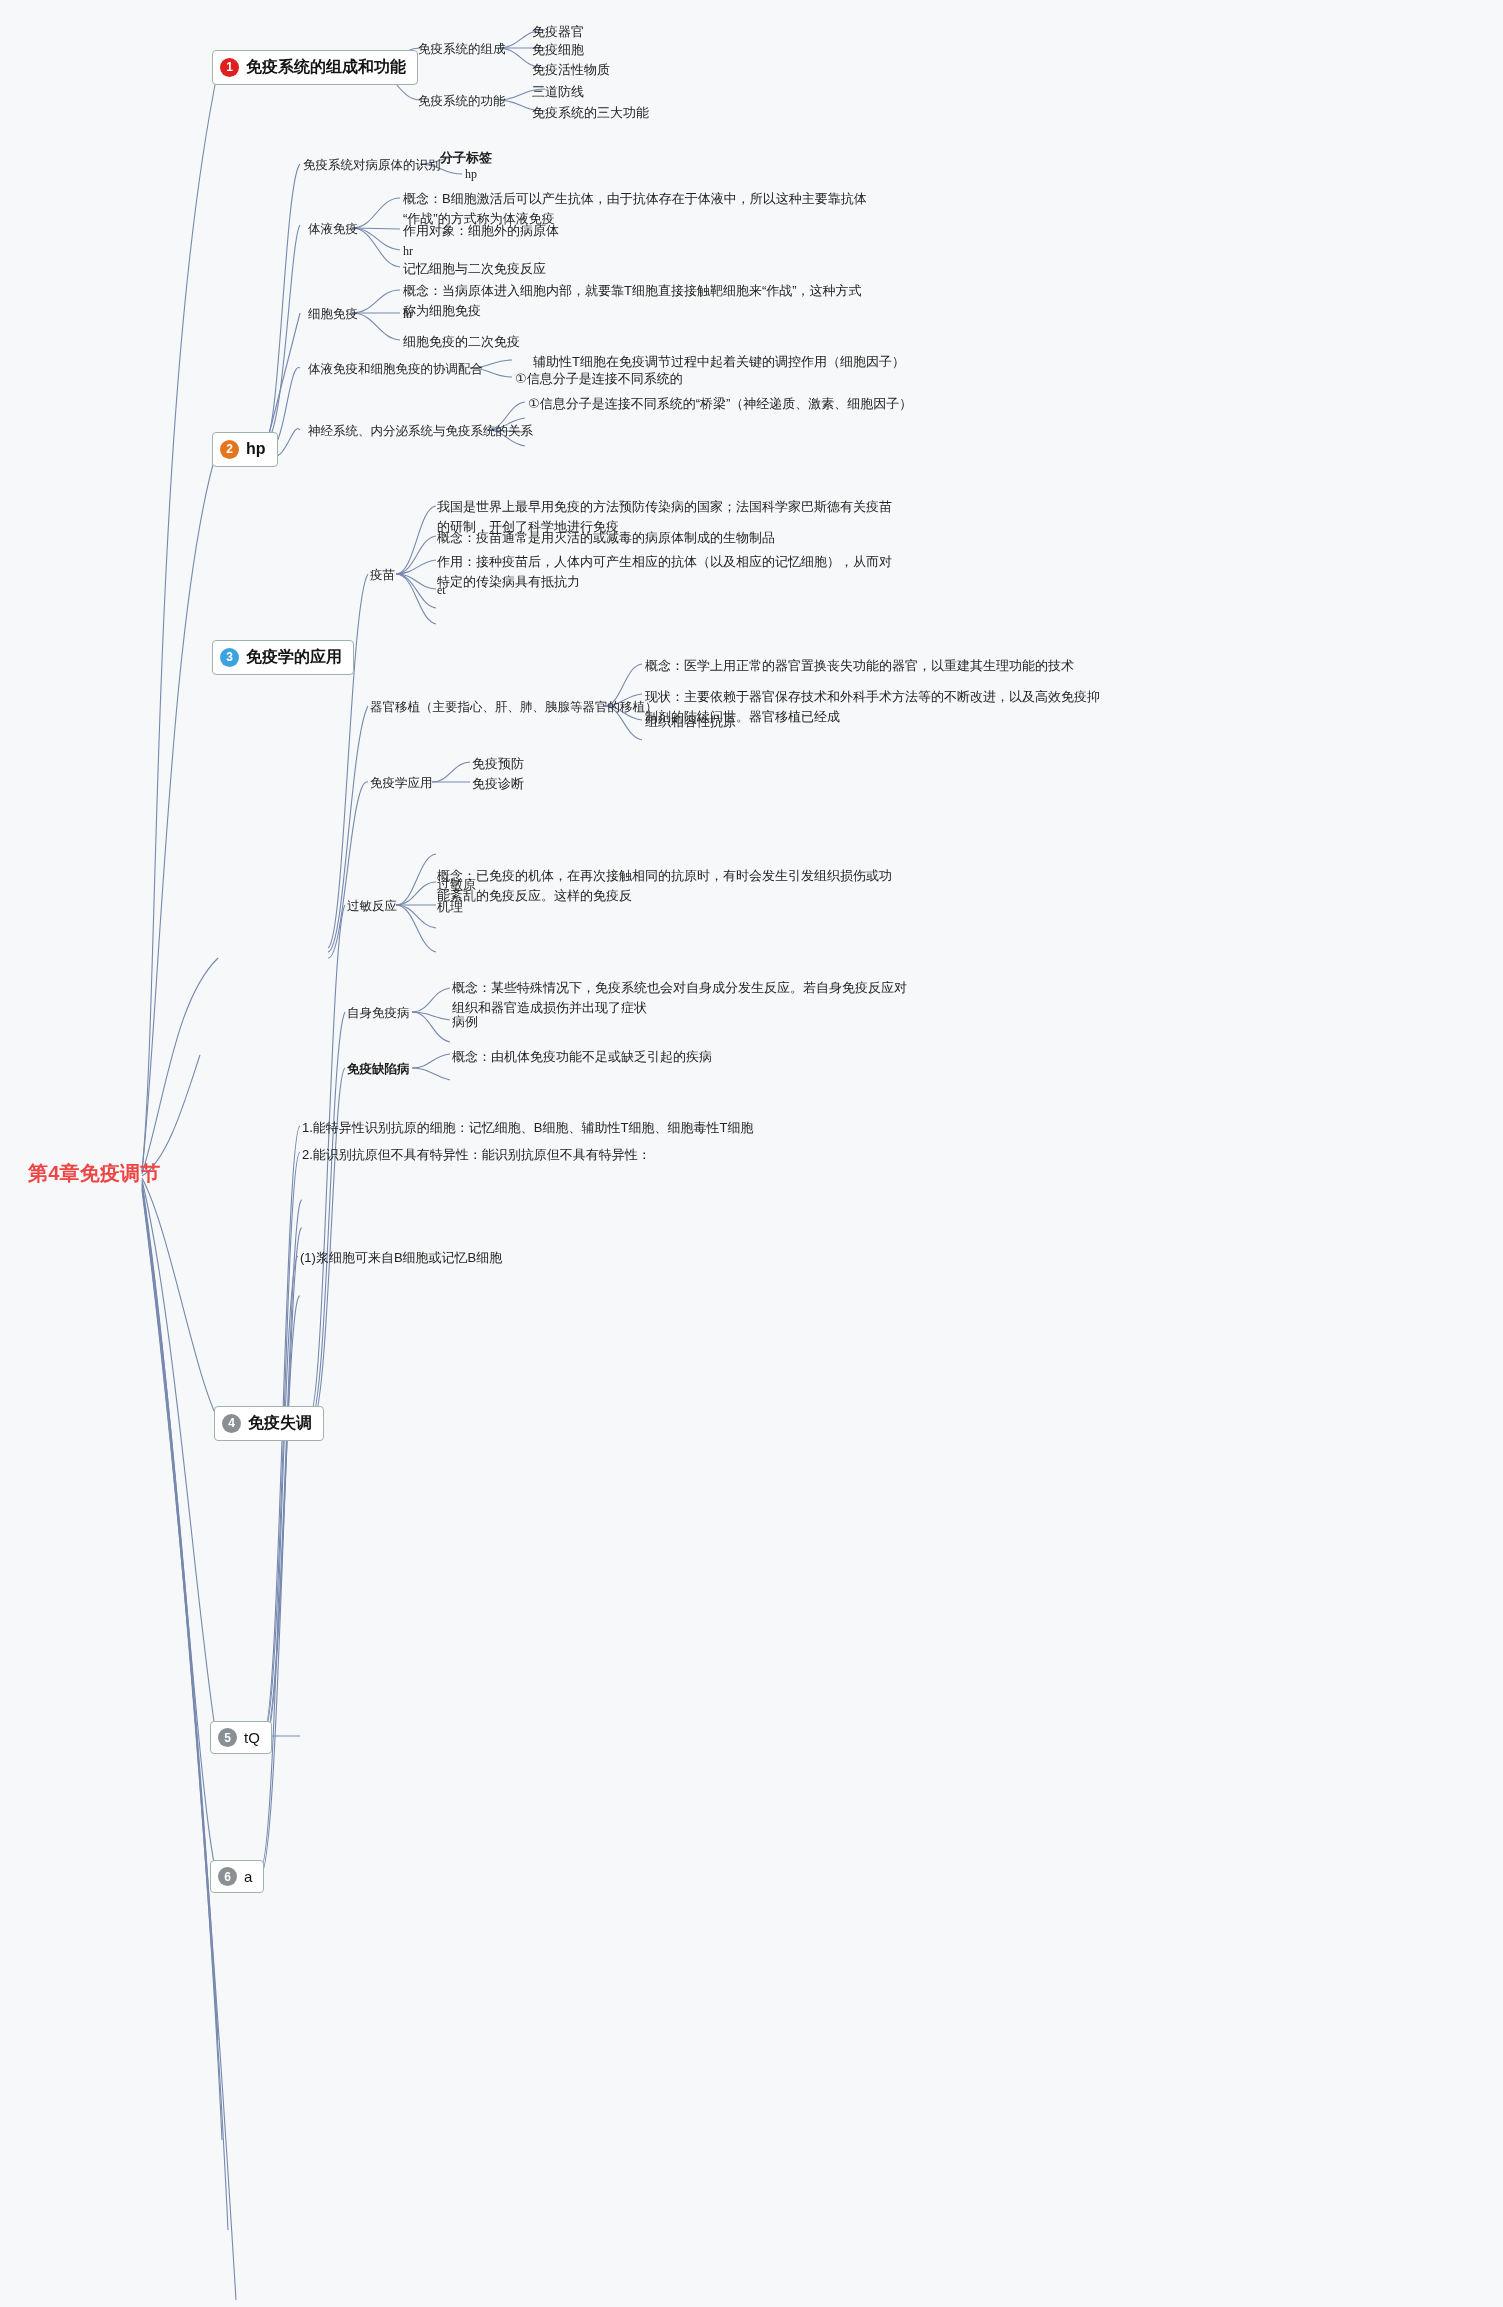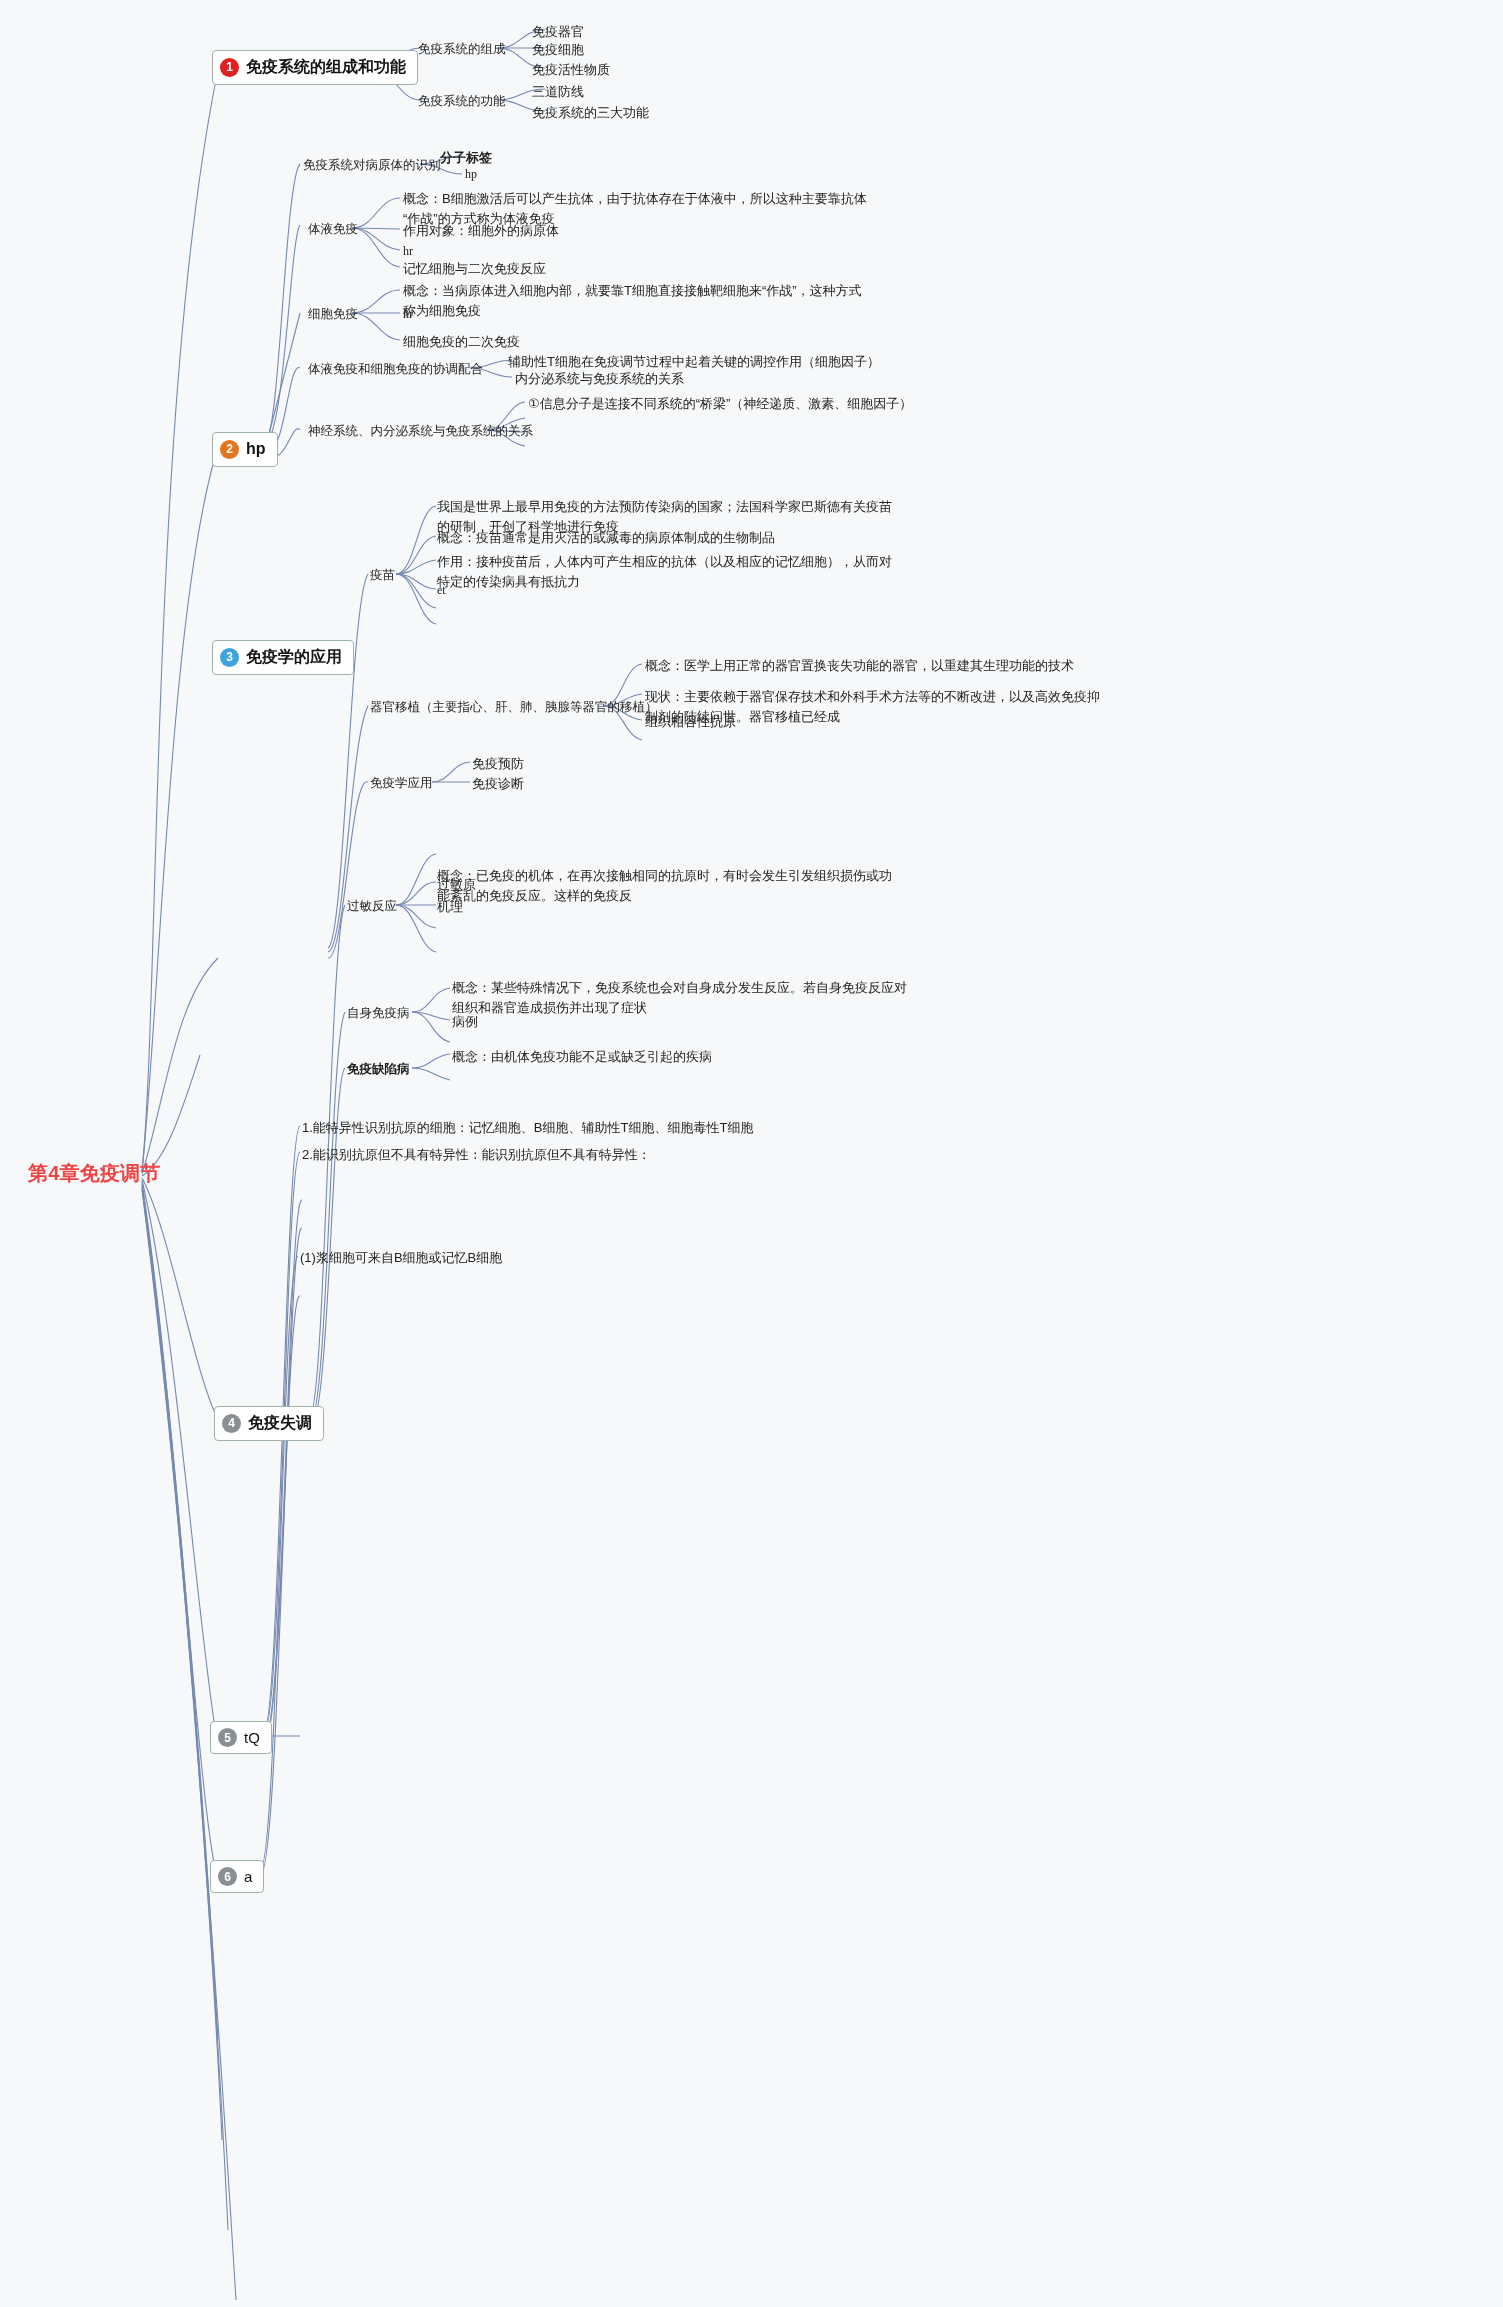--- a/index.html
+++ b/index.html
@@ -232,22 +232,22 @@
   <div class="node leaf latin" style="left:403px; top:243px;">hr</div>
   <div class="node leaf" style="left:403px; top:260px;">记忆细胞与二次免疫反应</div>
 
   <div class="node branch" style="left:308px; top:306px;">细胞免疫</div>
   <div class="node leaf multiline" style="left:403px; top:281px;">概念：当病原体进入细胞内部，就要靠T细胞直接接触靶细胞来“作战”，这种方式
 称为细胞免疫</div>
   <div class="node leaf latin" style="left:403px; top:306px;">hr</div>
   <div class="node leaf" style="left:403px; top:333px;">细胞免疫的二次免疫</div>
 
   <div class="node branch" style="left:308px; top:361px;">体液免疫和细胞免疫的协调配合</div>
-  <div class="node leaf" style="left:508px; top:353px;">辅助性T细胞在免疫调节过程中起着关键的调控作用（细胞因子）</div>
-  <div class="node leaf" style="left:515px; top:370px;">内分泌系统与免疫系统的关系</div>
+  <div class="node leaf" style="left:533px; top:353px;">辅助性T细胞在免疫调节过程中起着关键的调控作用（细胞因子）</div>
+  <div class="node leaf" style="left:515px; top:370px;">①信息分子是连接不同系统的</div>
 
   <div class="node branch" style="left:308px; top:423px;">神经系统、内分泌系统与免疫系统的关系</div>
   <div class="node leaf" style="left:528px; top:395px;">①信息分子是连接不同系统的“桥梁”（神经递质、激素、细胞因子）</div>
 
   <div class="node topic" style="left:212px; top:640px;">
     <span class="badge" style="background:#3da2e0;">3</span>
     <span class="topic-label">免疫学的应用</span>
   </div>
 
   <div class="node branch" style="left:370px; top:567px;">疫苗</div>

